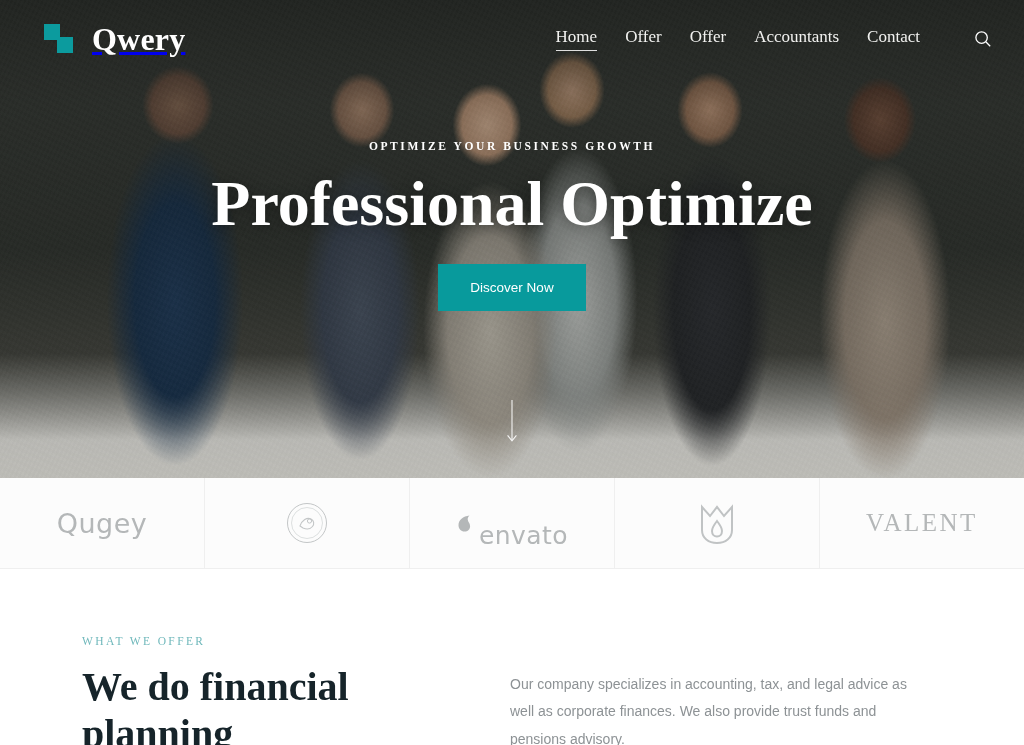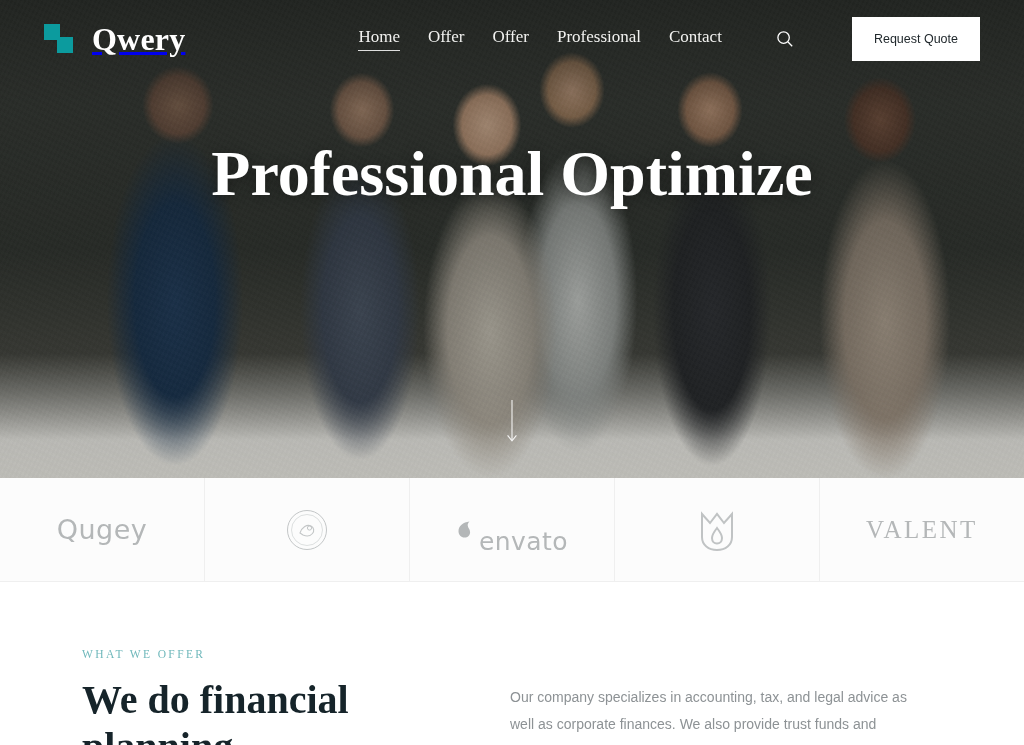--- a/index.html
+++ b/index.html
@@ -56,21 +56,21 @@
   .hero-grain {
     position:absolute; inset:0;
     opacity:.20;
     background-image:
       repeating-linear-gradient(115deg, rgba(255,255,255,.05) 0 2px, rgba(0,0,0,.05) 2px 4px),
       repeating-linear-gradient(25deg, rgba(255,255,255,.035) 0 3px, rgba(0,0,0,.035) 3px 6px);
   }
 
   
   .header {
-    position:absolute; top:0; left:0; right:16px; height:70px;
+    position:absolute; top:0; left:0; right:0; height:70px;
     display:flex; align-items:center;
     padding:7px 28px 0 44px;
     z-index:20;
     gap:46px;
   }
   .brand { display:flex; align-items:center; gap:14px; }
   .brand-mark { position:relative; width:34px; height:34px; }
   .brand-mark i { position:absolute; display:block; background:#0c9b9e; }
   .brand-mark i.sq-a { width:16px; height:16px; left:0;  top:2px; }
   .brand-mark i.sq-b { width:16px; height:16px; left:13px; top:15px; }
@@ -138,21 +138,21 @@
     cursor:pointer;
   }
   .scroll-cue {
     position:absolute; left:50%; top:400px;
     transform:translateX(-50%);
     z-index:10;
   }
 
   
   .partners {
-    height:104px;
+    height:91px;
     background:#fcfcfc;
     border-bottom:1px solid #efefef;
     display:flex;
     text-align:right;
   }
   .partner {
     flex:1 1 0;
     display:flex; align-items:center; justify-content:center;
     border-right:1px solid #efefef;
     cursor:pointer;
@@ -212,38 +212,39 @@
         <i class="sq-a"></i>
           <i class="sq-b"></i>
       </span>
       <span class="brand-name">Qwery</span>
     </a>
 
     <nav class="nav">
       <a class="nav-link is-active" href="#">Home</a>
       <a class="nav-link" href="#">Offer</a>
       <a class="nav-link" href="#">Offer</a>
-      <a class="nav-link" href="#">Professional</a>
+      <a class="nav-link" href="#">Accountants</a>
       <a class="nav-link" href="#">Contact</a>
 
       <button class="search-btn">
         <svg width="18" height="18" viewBox="0 0 18 18" fill="none">
           <circle cx="7.6" cy="7.6" r="5.7" stroke="#ffffff" stroke-width="1.3"></circle>
           <line x1="11.8" y1="11.8" x2="16.2" y2="16.2" stroke="#ffffff" stroke-width="1.3"></line>
         </svg>
       </button>
 
-      <button class="quote-btn">Request Quote</button>
     </nav>
   </header>
 
   <div class="hero-content">
+    <div class="eyebrow">Optimize Your Business Growth</div>
     <h1 class="hero-title">
       <span>Professional Optimize</span><br>
     </h1>
+    <button class="discover-btn">Discover Now</button>
   </div>
 
   <div class="scroll-cue">
     <svg width="14" height="46" viewBox="0 0 14 46" fill="none">
       <line x1="7" y1="0" x2="7" y2="40" stroke="#ffffff" stroke-width="1.1" opacity="0.9"></line>
       <path d="M2.6 35.4 L7 40.8 L11.4 35.4" stroke="#ffffff" stroke-width="1.1" fill="none" opacity="0.9"></path>
     </svg>
   </div>
 </section>
 

